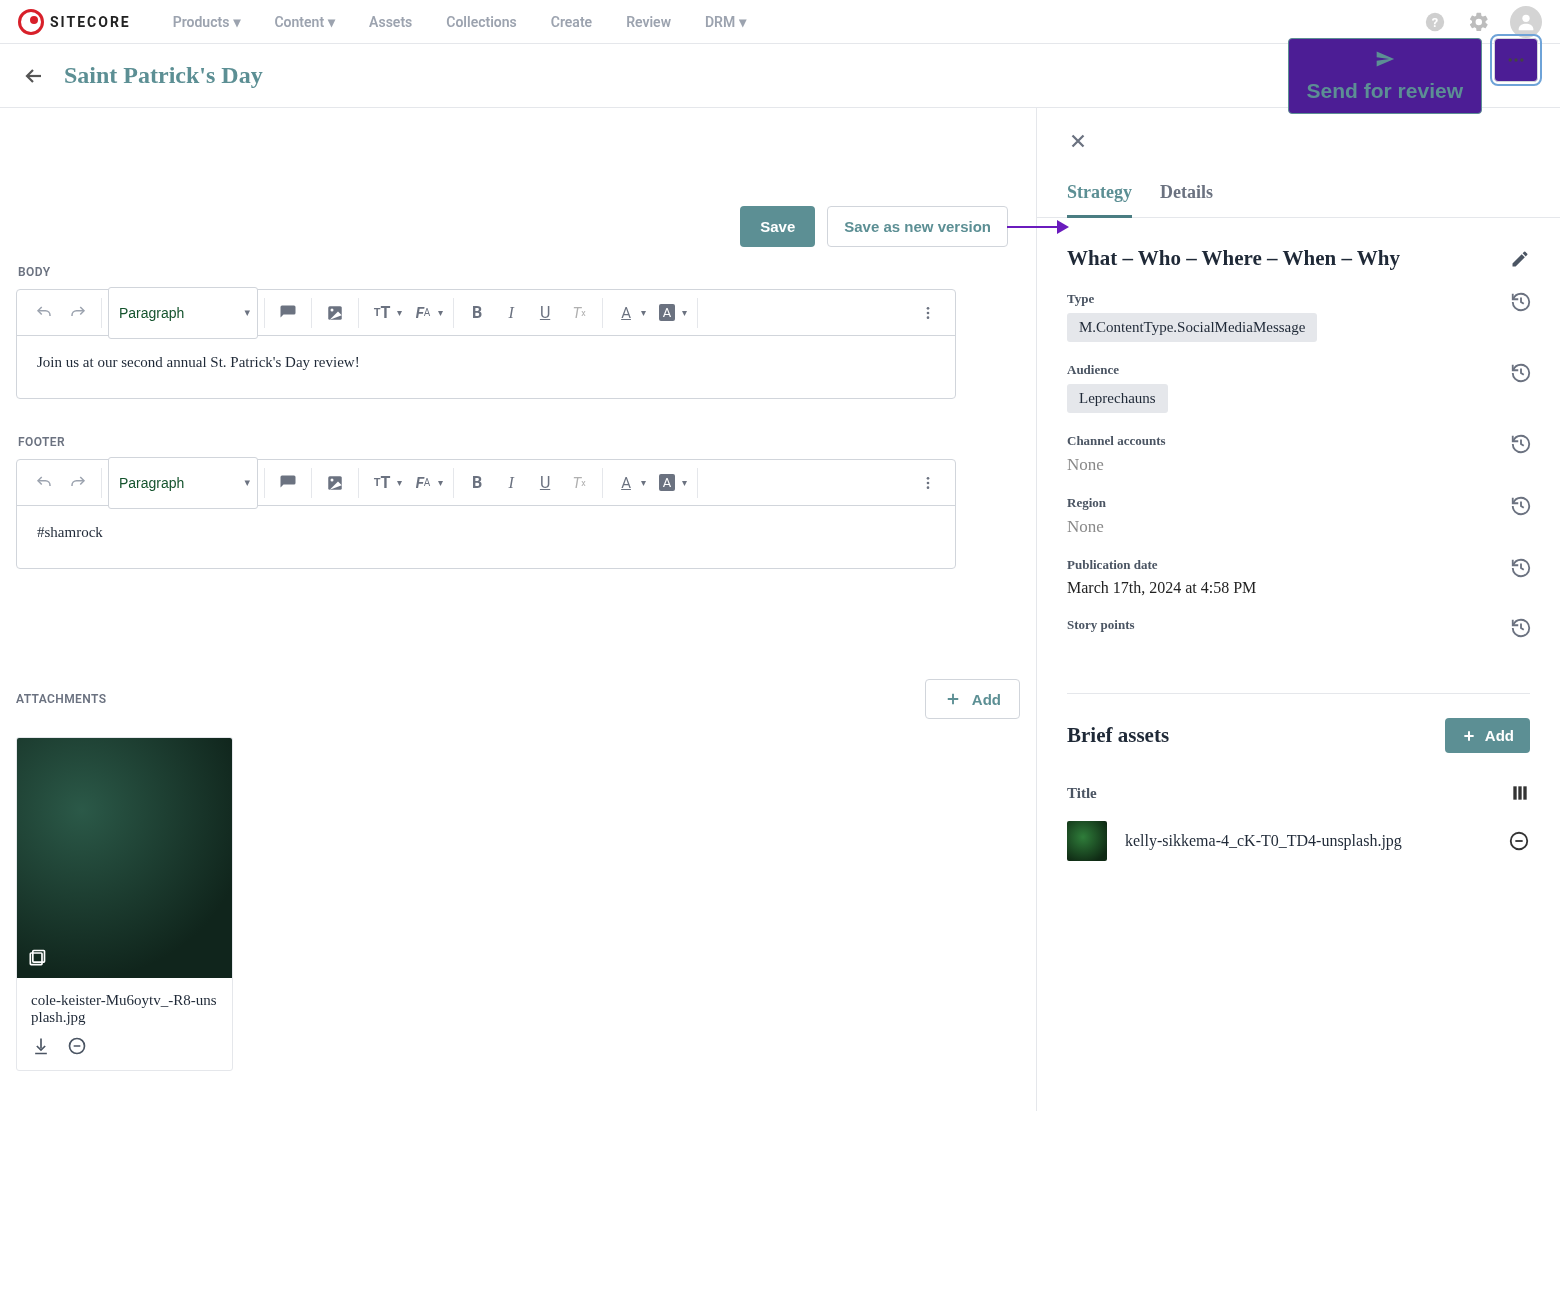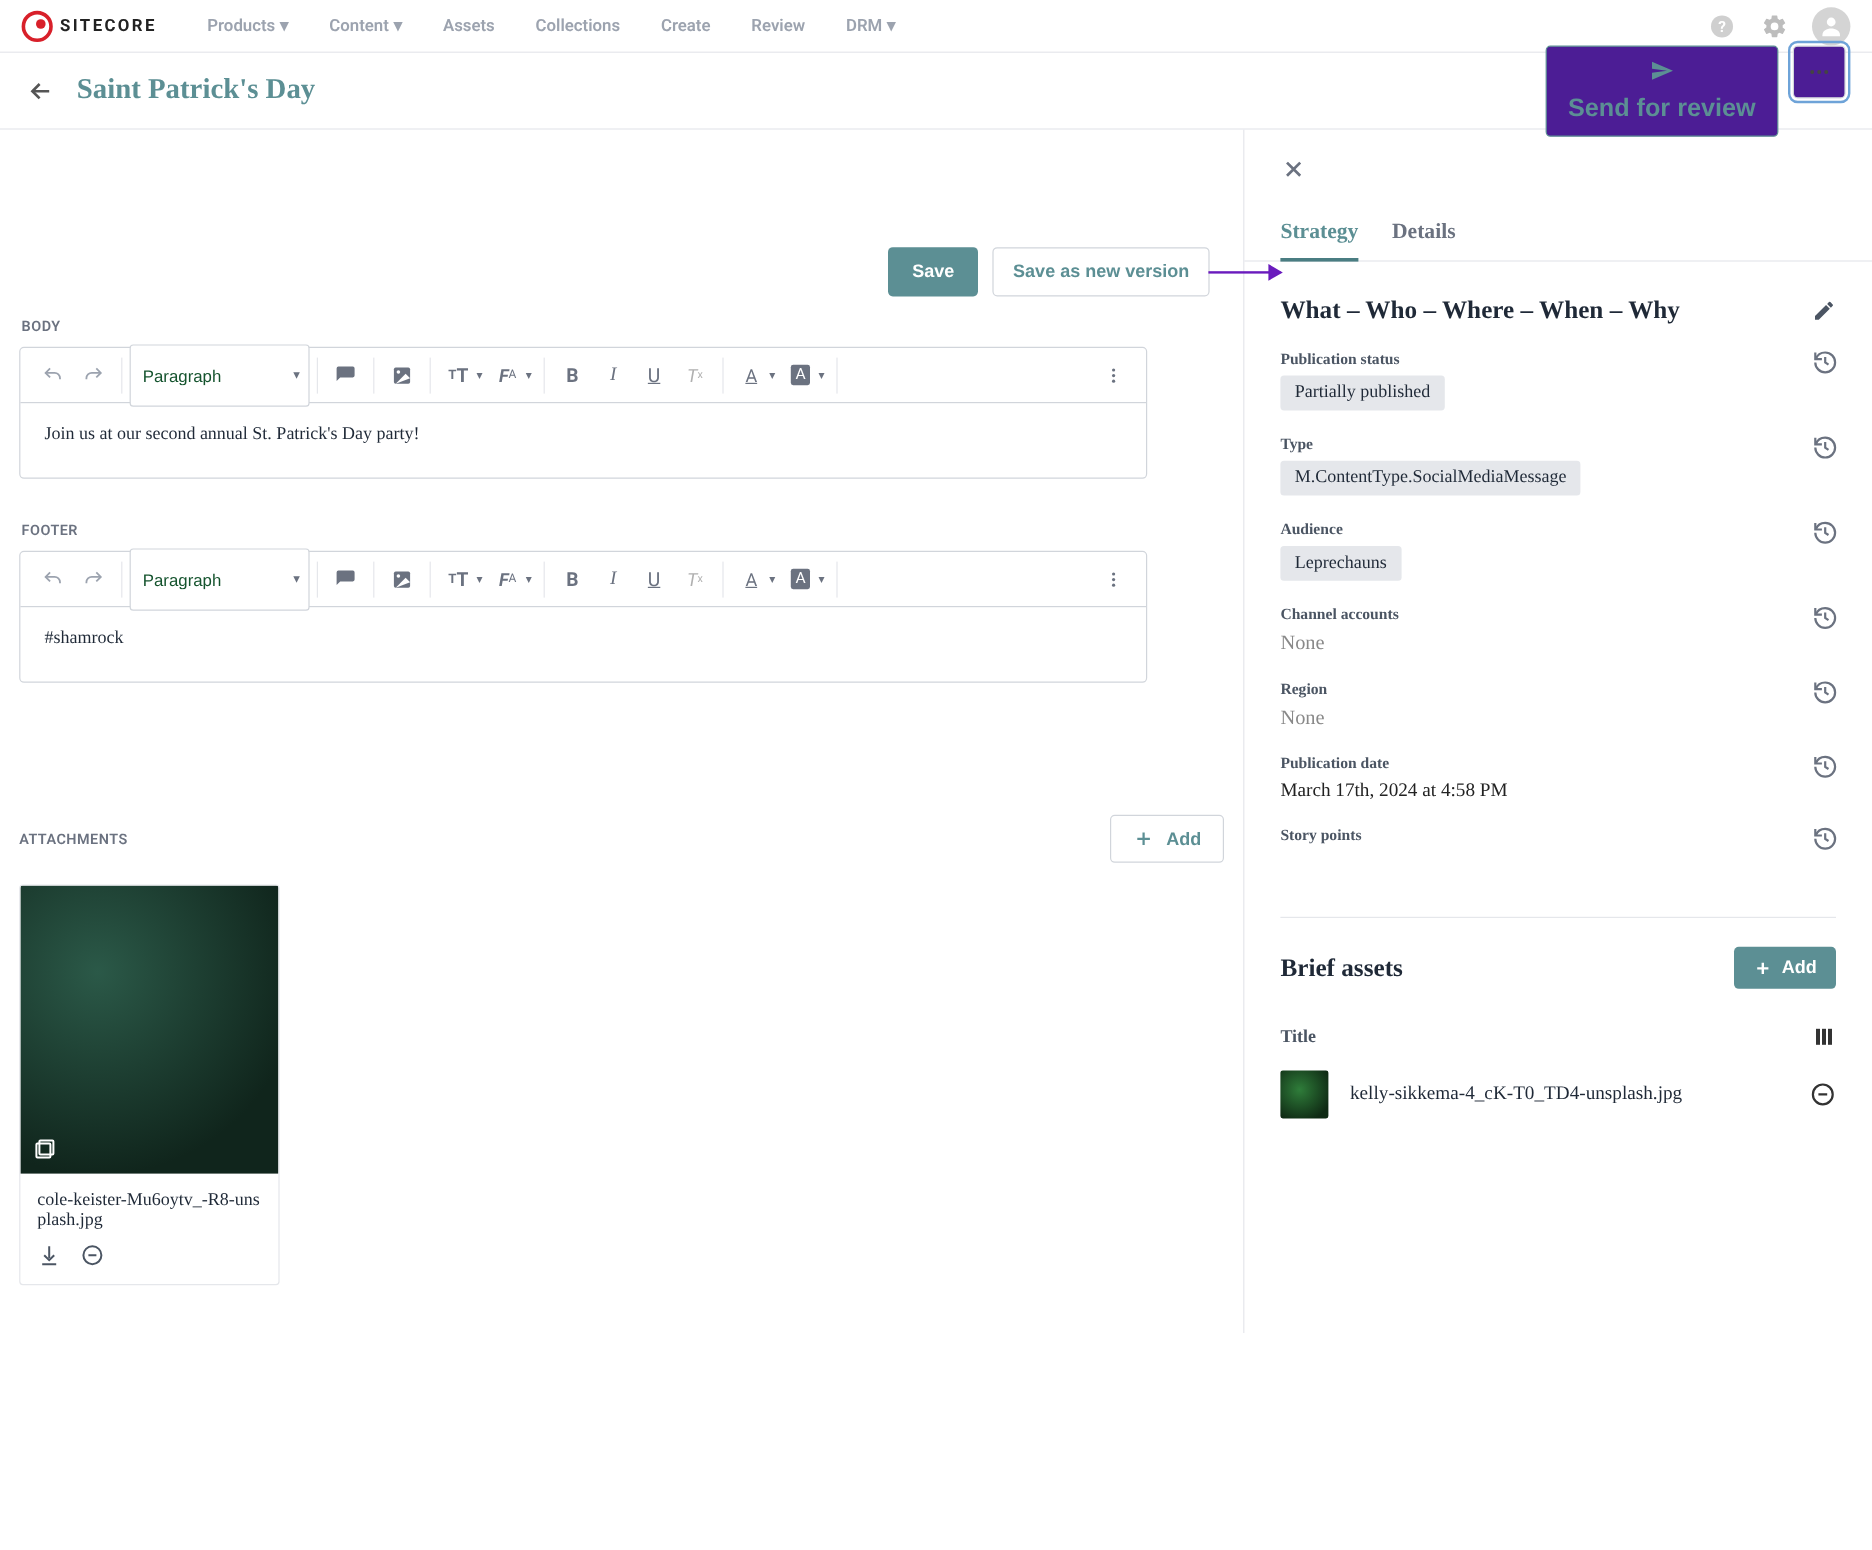--- a/index.html
+++ b/index.html
@@ -328,21 +328,21 @@
         <div class="tb-group" style="margin-left:auto">
           <div class="tb-btn">
               <svg width="16" height="16" viewBox="0 0 24 24" fill="#6b7280">
                 <circle cx="12" cy="5" r="2"></circle>
                 <circle cx="12" cy="12" r="2"></circle>
                 <circle cx="12" cy="19" r="2"></circle>
               </svg>
             </div>
         </div>
       </div>
-      <div class="rte-body">Join us at our second annual St. Patrick's Day party!</div>
+      <div class="rte-body">Join us at our second annual St. Patrick's Day review!</div>
     </div>
 
     <div class="section-label">FOOTER</div>
     <div class="rte">
       <div class="rte-toolbar">
         <div class="tb-group">
           <div class="tb-btn">
               <svg width="18" height="18" viewBox="0 0 24 24" fill="none" stroke="#9ca3af" stroke-width="2">
                 <path d="M9 14l-5-5 5-5"></path>
                 <path d="M4 9h10a6 6 0 016 6v1"></path>
@@ -485,31 +485,20 @@
     <div class="side-body">
       <div class="side-h">
         <h3>What – Who – Where – When – Why</h3>
         <span>
             <svg width="20" height="20" viewBox="0 0 24 24" fill="#4b5563">
               <path d="M3 17.25V21h3.75L17.81 9.94l-3.75-3.75L3 17.25zM20.71 7.04a1 1 0 000-1.41l-2.34-2.34a1 1 0 00-1.41 0l-1.83 1.83 3.75 3.75 1.83-1.83z"></path>
             </svg>
           </span>
       </div>
 
-      <div class="field">
-        <div class="field-label">Publication status</div>
-        <span class="chip">Partially published</span>
-        <span class="hist-icon">
-            <svg width="22" height="22" viewBox="0 0 24 24" fill="none" stroke="#6b7280" stroke-width="2">
-              <path d="M3 12a9 9 0 109-9 9 9 0 00-8.5 6"></path>
-              <path d="M3 3v6h6"></path>
-              <path d="M12 7v5l3 2"></path>
-            </svg>
-          </span>
-      </div>
 
       <div class="field">
         <div class="field-label">Type</div>
         <span class="chip">M.ContentType.SocialMediaMessage</span>
         <span class="hist-icon">
             <svg width="22" height="22" viewBox="0 0 24 24" fill="none" stroke="#6b7280" stroke-width="2">
               <path d="M3 12a9 9 0 109-9 9 9 0 00-8.5 6"></path>
               <path d="M3 3v6h6"></path>
               <path d="M12 7v5l3 2"></path>
             </svg>

